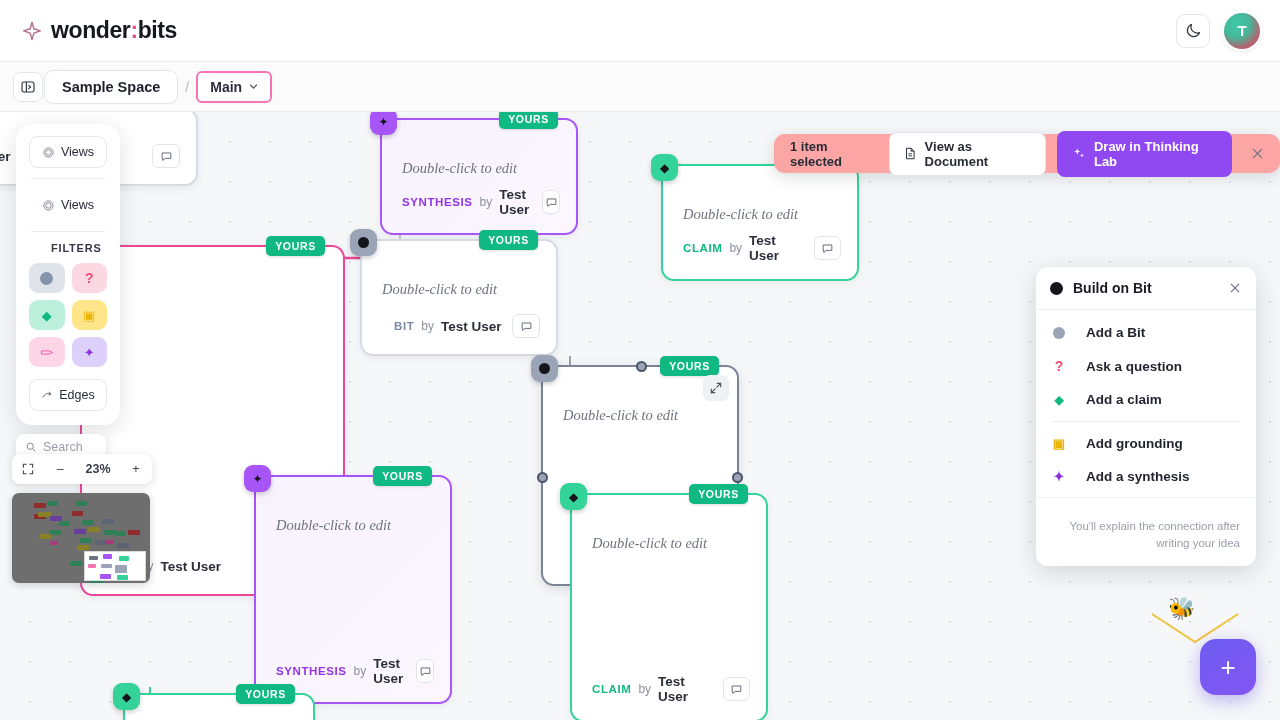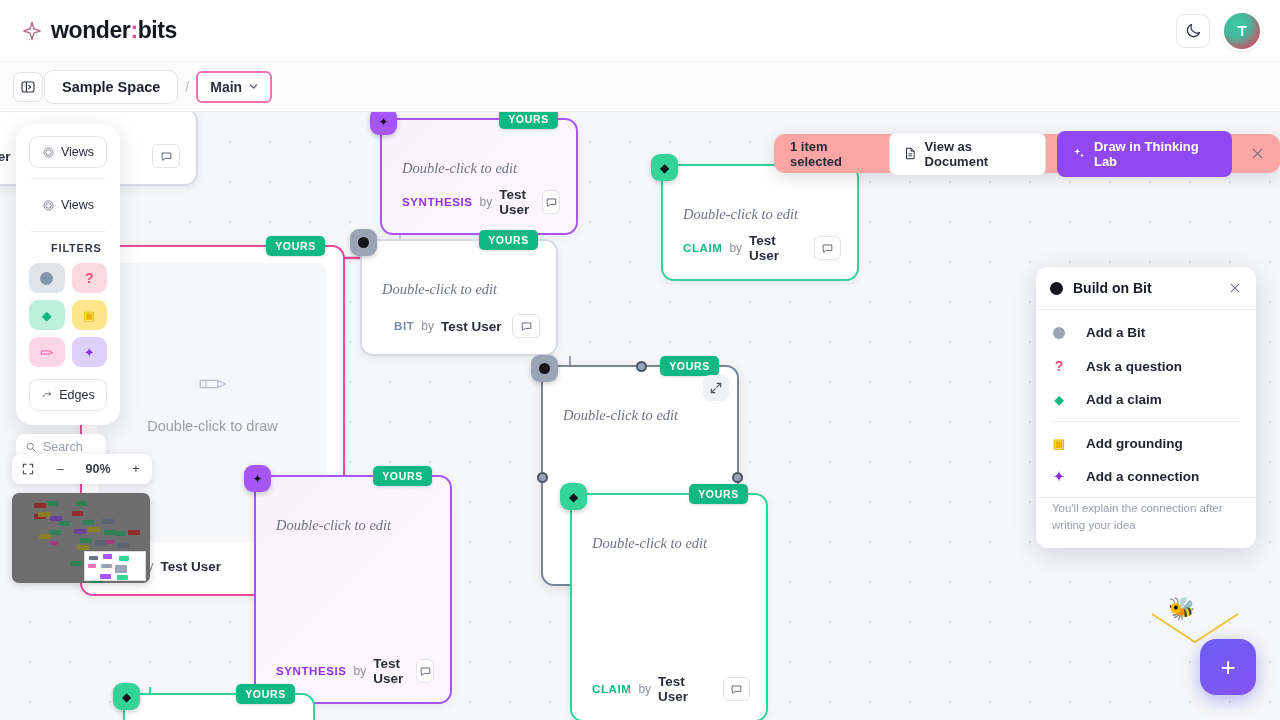--- a/index.html
+++ b/index.html
@@ -261,22 +261,22 @@
   .bp-title { font-size: 14px; font-weight: 700; color: #171b24; }
   .bp-x { margin-left: auto; cursor: pointer; display: flex; }
   .bp-list { padding: 6px 0 4px; }
   .bp-item {
     display: flex; align-items: center; gap: 20px; padding: 9px 16px;
     font-size: 13.5px; font-weight: 600; color: #1e232d; cursor: pointer;
   }
   .bp-ico { width: 14px; display: flex; align-items: center; justify-content: center; }
   .bp-div { height: 1px; background: #eeeff2; margin: 5px 16px; }
   .bp-foot {
-    border-top: 1px solid #eeeff2; padding: 2px 16px 13px;
-    font-size: 11.5px; color: #9aa0ab; text-align: left; line-height: 1.5;
+    border-top: 1px solid #eeeff2; padding: 20px 16px 13px;
+    font-size: 11.5px; color: #9aa0ab; text-align: right; line-height: 1.5;
   }
 
   .bee { position: absolute; left: 1168px; top: 596px; font-size: 22px; z-index: 45; }
   .beetail { position: absolute; left: 1150px; top: 612px; z-index: 44; }
 
   .fab {
     position: absolute; left: 1200px; top: 639px; width: 56px; height: 56px;
     border-radius: 16px;
     background: linear-gradient(150deg, #6d5df0 0%, #8355f3 100%);
     box-shadow: 0 5px 18px rgba(96,76,226,.40);
@@ -438,28 +438,20 @@
       </div>
     </div>
 
     <div class="node n-draw" style="left:80px; top:133px; width:265px; height:351px;">
       <div class="pin pin-draw">
         <svg width="13" height="13" viewBox="0 0 24 24">
           <path d="M4 13 h11 l5 -1.5 -5 -1.5 H4 Z" fill="#14161c"></path>
         </svg>
       </div>
       <div class="badge">YOURS</div>
-      <div class="draw-area">
-        <svg width="32" height="24" viewBox="0 0 40 24">
-          <path d="M4 7.5 h22 l10 4.5 -10 4.5 H4 Z" fill="none" stroke="#b9bec8" stroke-width="1.7" stroke-linejoin="round"></path>
-          <line x1="11" y1="7.5" x2="11" y2="16.5" stroke="#b9bec8" stroke-width="1.5"></line>
-          <line x1="26" y1="7.5" x2="26" y2="16.5" stroke="#b9bec8" stroke-width="1.5"></line>
-        </svg>
-        <div class="draw-hint">Double-click to draw</div>
-      </div>
       <div class="meta">
         <span class="kind">Draw</span>
         <span class="byword">by</span>
         <span class="author">Test User</span>
         <div class="cmt">
           <svg width="13" height="13" viewBox="0 0 24 24">
             <path d="M4 5.5 h16 v10 H9.5 L5 19.2 V15.5 H4 Z" fill="none" stroke="#5a6070" stroke-width="1.7" stroke-linejoin="round"></path>
           </svg>
         </div>
       </div>
@@ -599,21 +591,21 @@
   <div class="zoombar">
     <div class="zb-item">
       <svg width="14" height="14" viewBox="0 0 24 24">
         <path d="M4 9 V4 h5" fill="none" stroke="#3a3f4b" stroke-width="1.8" stroke-linecap="round" stroke-linejoin="round"></path>
         <path d="M15 4 h5 v5" fill="none" stroke="#3a3f4b" stroke-width="1.8" stroke-linecap="round" stroke-linejoin="round"></path>
         <path d="M20 15 v5 h-5" fill="none" stroke="#3a3f4b" stroke-width="1.8" stroke-linecap="round" stroke-linejoin="round"></path>
         <path d="M9 20 H4 v-5" fill="none" stroke="#3a3f4b" stroke-width="1.8" stroke-linecap="round" stroke-linejoin="round"></path>
       </svg>
     </div>
     <div class="zb-item">–</div>
-    <div class="zb-item lvl">90%</div>
+    <div class="zb-item lvl">23%</div>
     <div class="zb-item">+</div>
   </div>
 
   <div class="minimap" id="minimap" style="background: rgb(110, 110, 110);">
       <div class="mm-node" style="left: 22px; top: 10px; width: 12px; height: 5px; background: rgb(143, 45, 45);"></div>
       <div class="mm-node" style="left: 22px; top: 21px; width: 12px; height: 5px; background: rgb(143, 45, 45);"></div>
       <div class="mm-node" style="left: 47px; top: 28px; width: 11px; height: 5px; background: rgb(47, 127, 87);"></div>
       <div class="mm-node" style="left: 35px; top: 8px; width: 11px; height: 5px; background: rgb(47, 127, 87);"></div>
       <div class="mm-node" style="left: 64px; top: 8px; width: 11px; height: 5px; background: rgb(47, 127, 87);"></div>
       <div class="mm-node" style="left: 26px; top: 19px; width: 13px; height: 5px; background: rgb(138, 128, 39);"></div>
@@ -700,21 +692,21 @@
         <span class="bp-ico" style="color:#10b981;font-size:12px;">◆</span>
         <span>Add a claim</span>
       </div>
       <div class="bp-div"></div>
       <div class="bp-item">
         <span class="bp-ico" style="color:#eab308;font-size:13px;">▣</span>
         <span>Add grounding</span>
       </div>
       <div class="bp-item">
         <span class="bp-ico" style="color:#8b2fe0;font-size:13px;">✦</span>
-        <span>Add a connection</span>
+        <span>Add a synthesis</span>
       </div>
     </div>
     <div class="bp-foot">You'll explain the connection after writing your idea</div>
   </div>
 
   <svg class="beetail" width="90" height="34" viewBox="0 0 90 34">
     <path d="M2 2 L45 30 L88 2" fill="none" stroke="#f0c33c" stroke-width="2"></path>
   </svg>
   <div class="bee">🐝</div>
 

